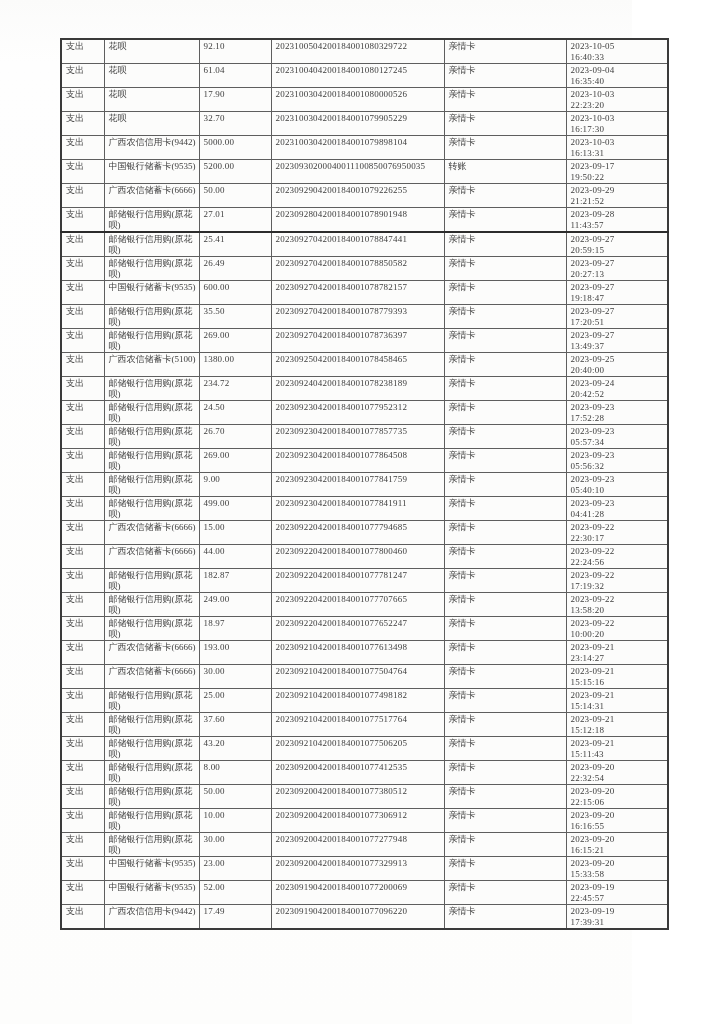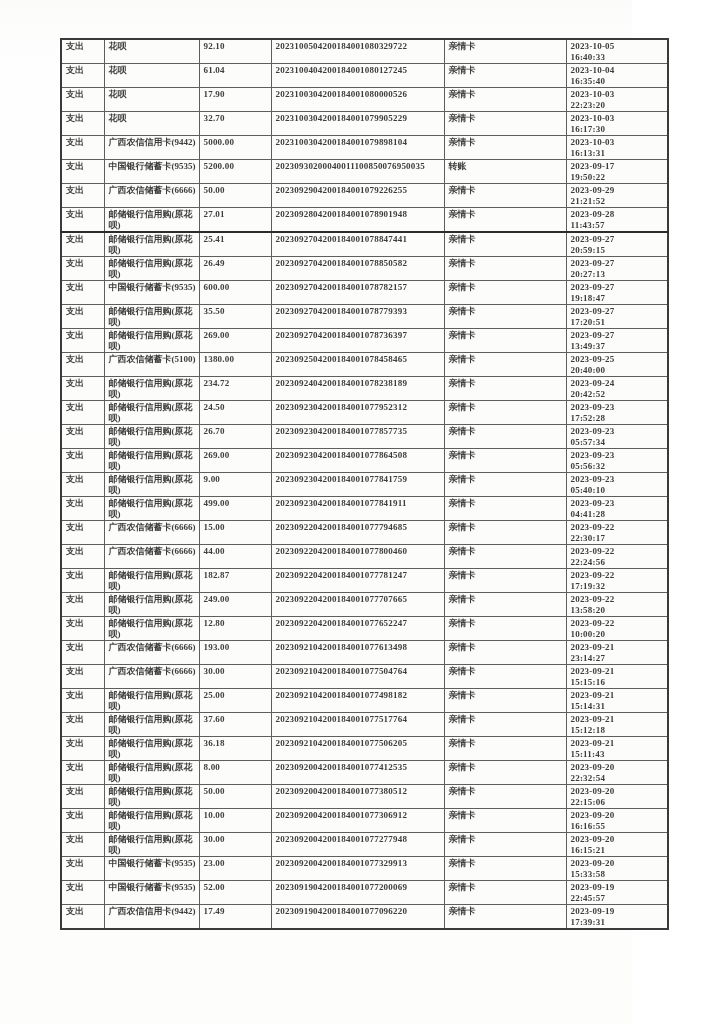--- a/index.html
+++ b/index.html
@@ -11,21 +11,20 @@
     height: 1024px;
     background: #ffffff;
     font-family: "Liberation Serif", "DejaVu Serif", serif;
     overflow: hidden;
   }
   .page {
     position: relative;
     width: 632px;
     height: 1024px;
     background: linear-gradient(180deg, #fbfbfa 0%, #fefefe 6%, #fdfdfc 100%);
-    font-weight: bold;
   }
   table.txn-table {
     position: absolute;
     left: 60px;
     top: 38px;
     width: 607px;
     border-collapse: collapse;
     table-layout: fixed;
     border: 2px solid #3a3a3a;
     background: #fcfcfb;
@@ -75,21 +74,21 @@
             <span class="dt-line">16:40:33</span>
           </td>
         </tr>
         <tr>
           <td>支出</td>
           <td>花呗</td>
           <td class="num">61.04</td>
           <td class="num">2023100404200184001080127245</td>
           <td>亲情卡</td>
           <td class="num">
-            <span class="dt-line">2023-10-04</span>
+            <span class="dt-line">2023-09-04</span>
             <span class="dt-line">16:35:40</span>
           </td>
         </tr>
         <tr>
           <td>支出</td>
           <td>花呗</td>
           <td class="num">17.90</td>
           <td class="num">2023100304200184001080000526</td>
           <td>亲情卡</td>
           <td class="num">
@@ -324,21 +323,21 @@
           <td class="num">2023092204200184001077707665</td>
           <td>亲情卡</td>
           <td class="num">
             <span class="dt-line">2023-09-22</span>
             <span class="dt-line">13:58:20</span>
           </td>
         </tr>
         <tr>
           <td>支出</td>
           <td>邮储银行信用购(原花呗)</td>
-          <td class="num">12.80</td>
+          <td class="num">18.97</td>
           <td class="num">2023092204200184001077652247</td>
           <td>亲情卡</td>
           <td class="num">
             <span class="dt-line">2023-09-22</span>
             <span class="dt-line">10:00:20</span>
           </td>
         </tr>
         <tr>
           <td>支出</td>
           <td>广西农信储蓄卡(6666)</td>
@@ -379,21 +378,21 @@
           <td class="num">2023092104200184001077517764</td>
           <td>亲情卡</td>
           <td class="num">
             <span class="dt-line">2023-09-21</span>
             <span class="dt-line">15:12:18</span>
           </td>
         </tr>
         <tr>
           <td>支出</td>
           <td>邮储银行信用购(原花呗)</td>
-          <td class="num">36.18</td>
+          <td class="num">43.20</td>
           <td class="num">2023092104200184001077506205</td>
           <td>亲情卡</td>
           <td class="num">
             <span class="dt-line">2023-09-21</span>
             <span class="dt-line">15:11:43</span>
           </td>
         </tr>
         <tr>
           <td>支出</td>
           <td>邮储银行信用购(原花呗)</td>

